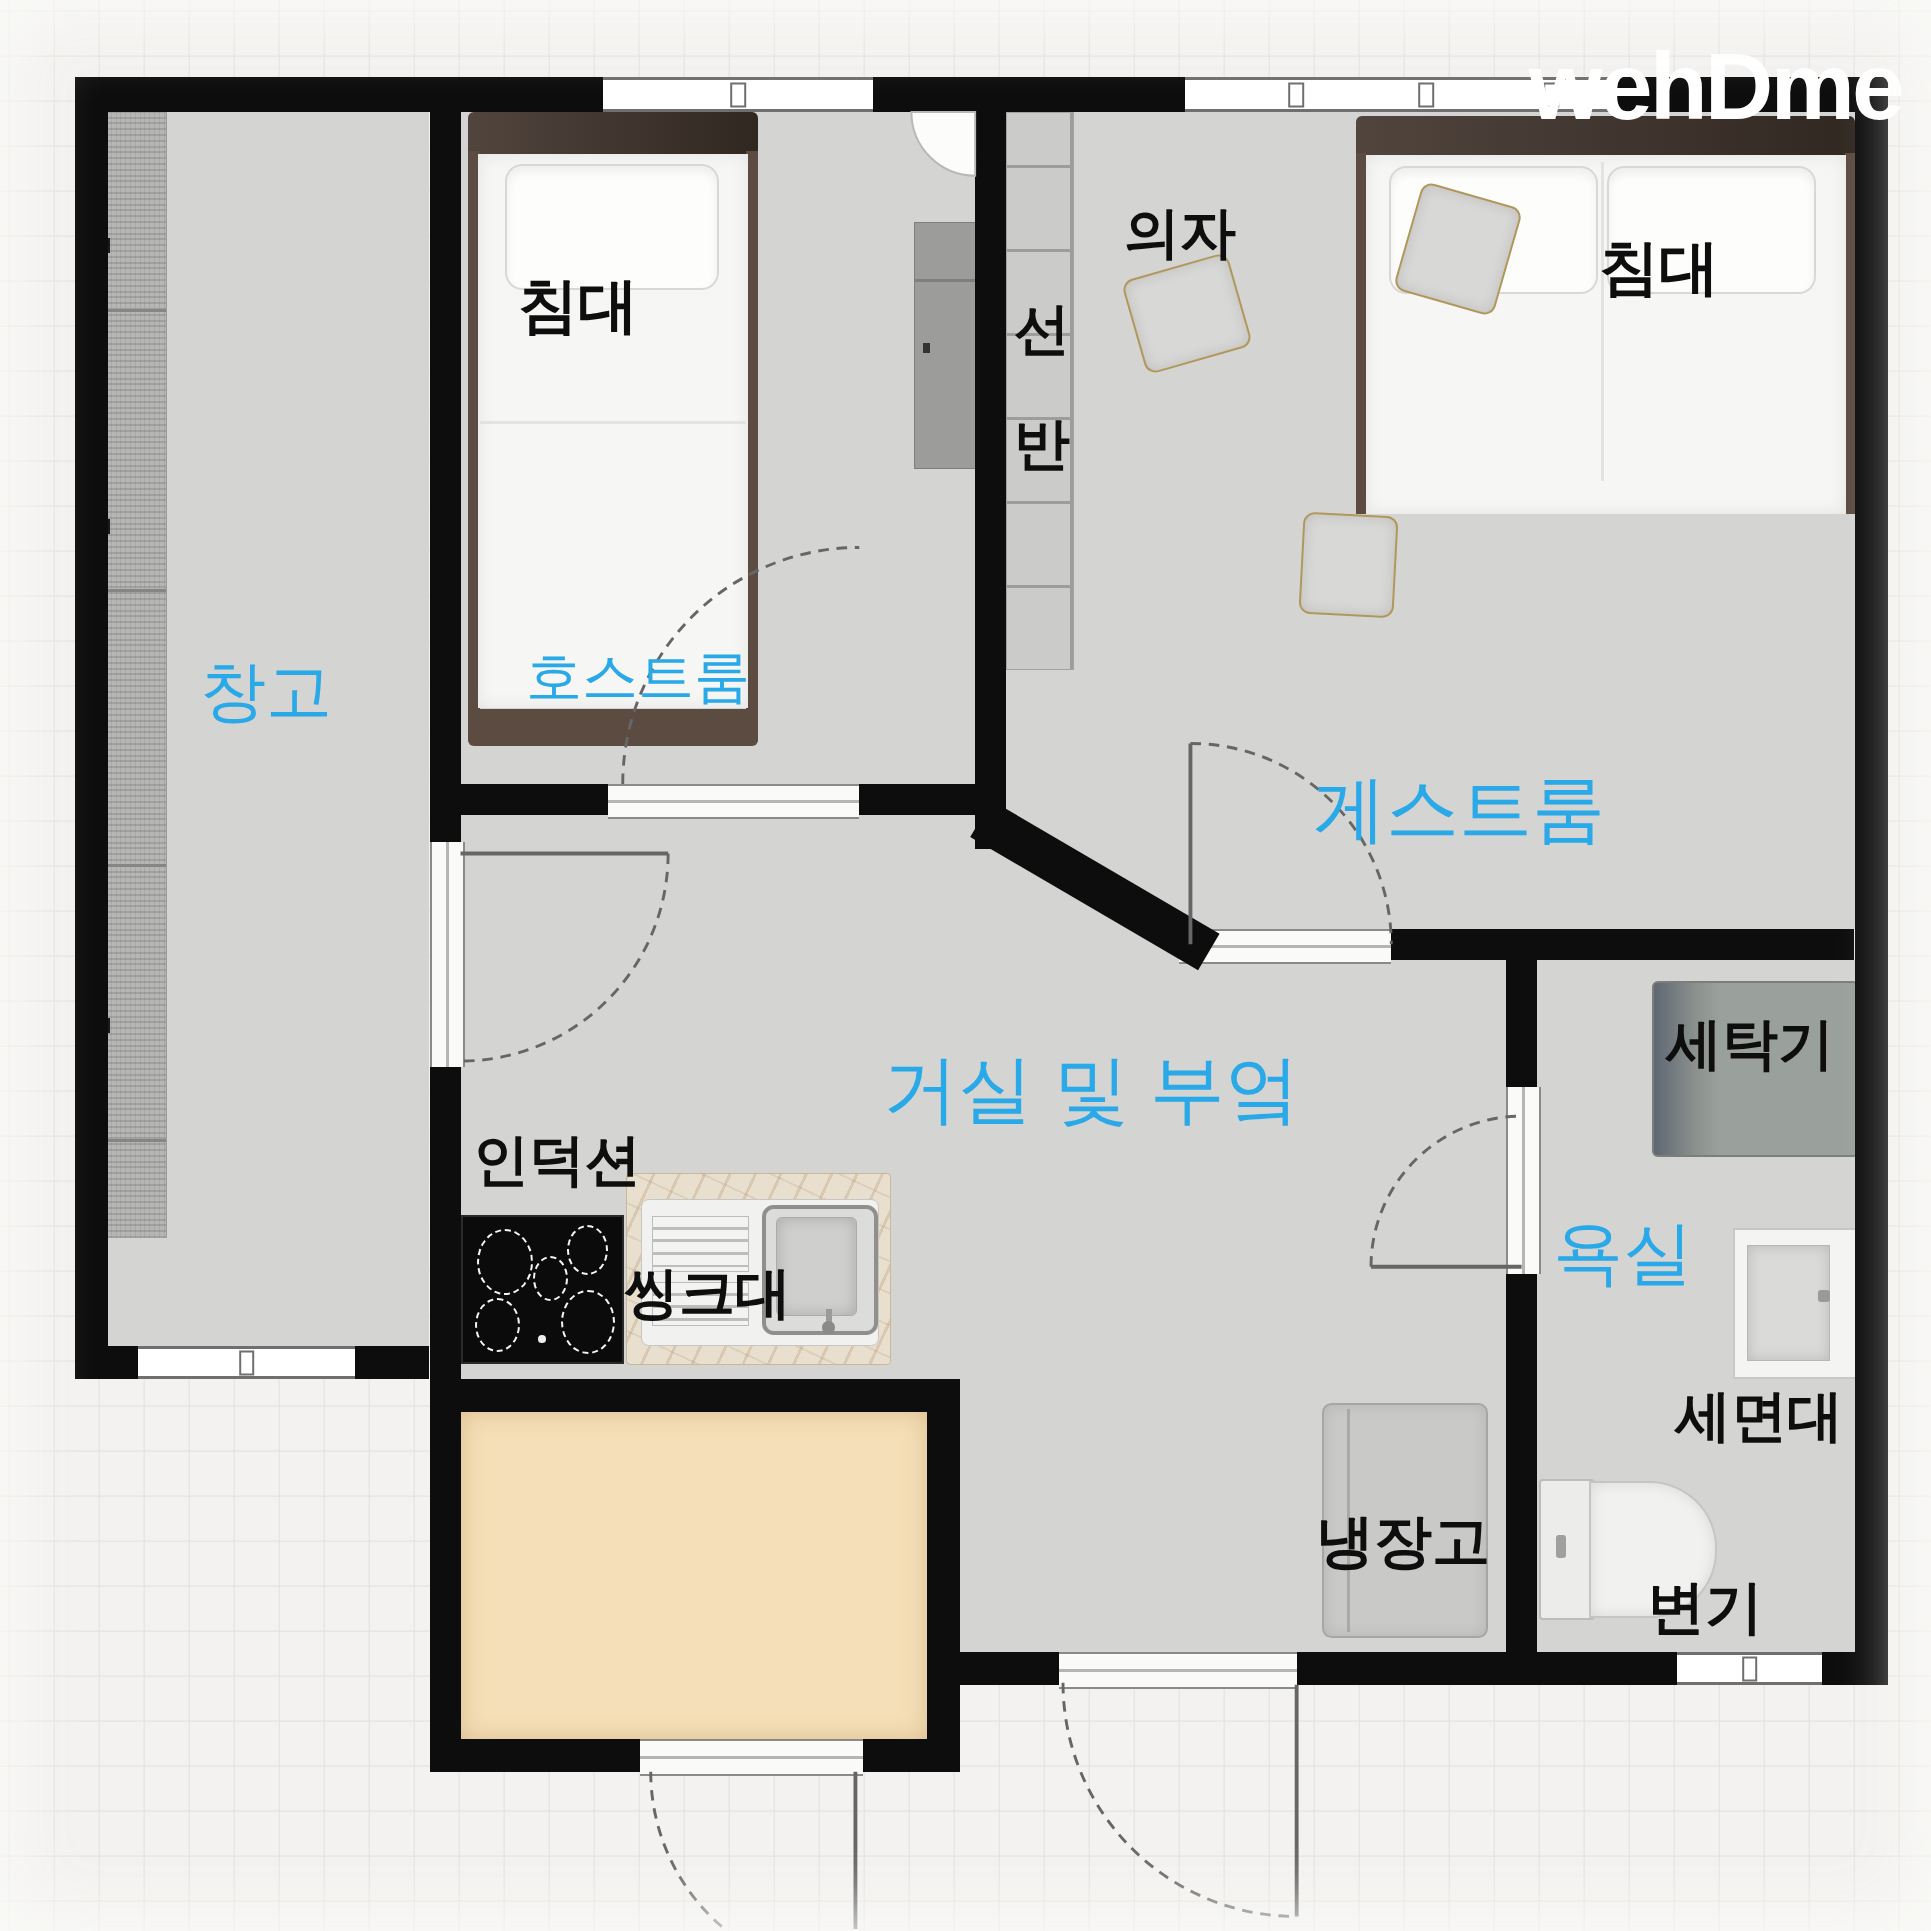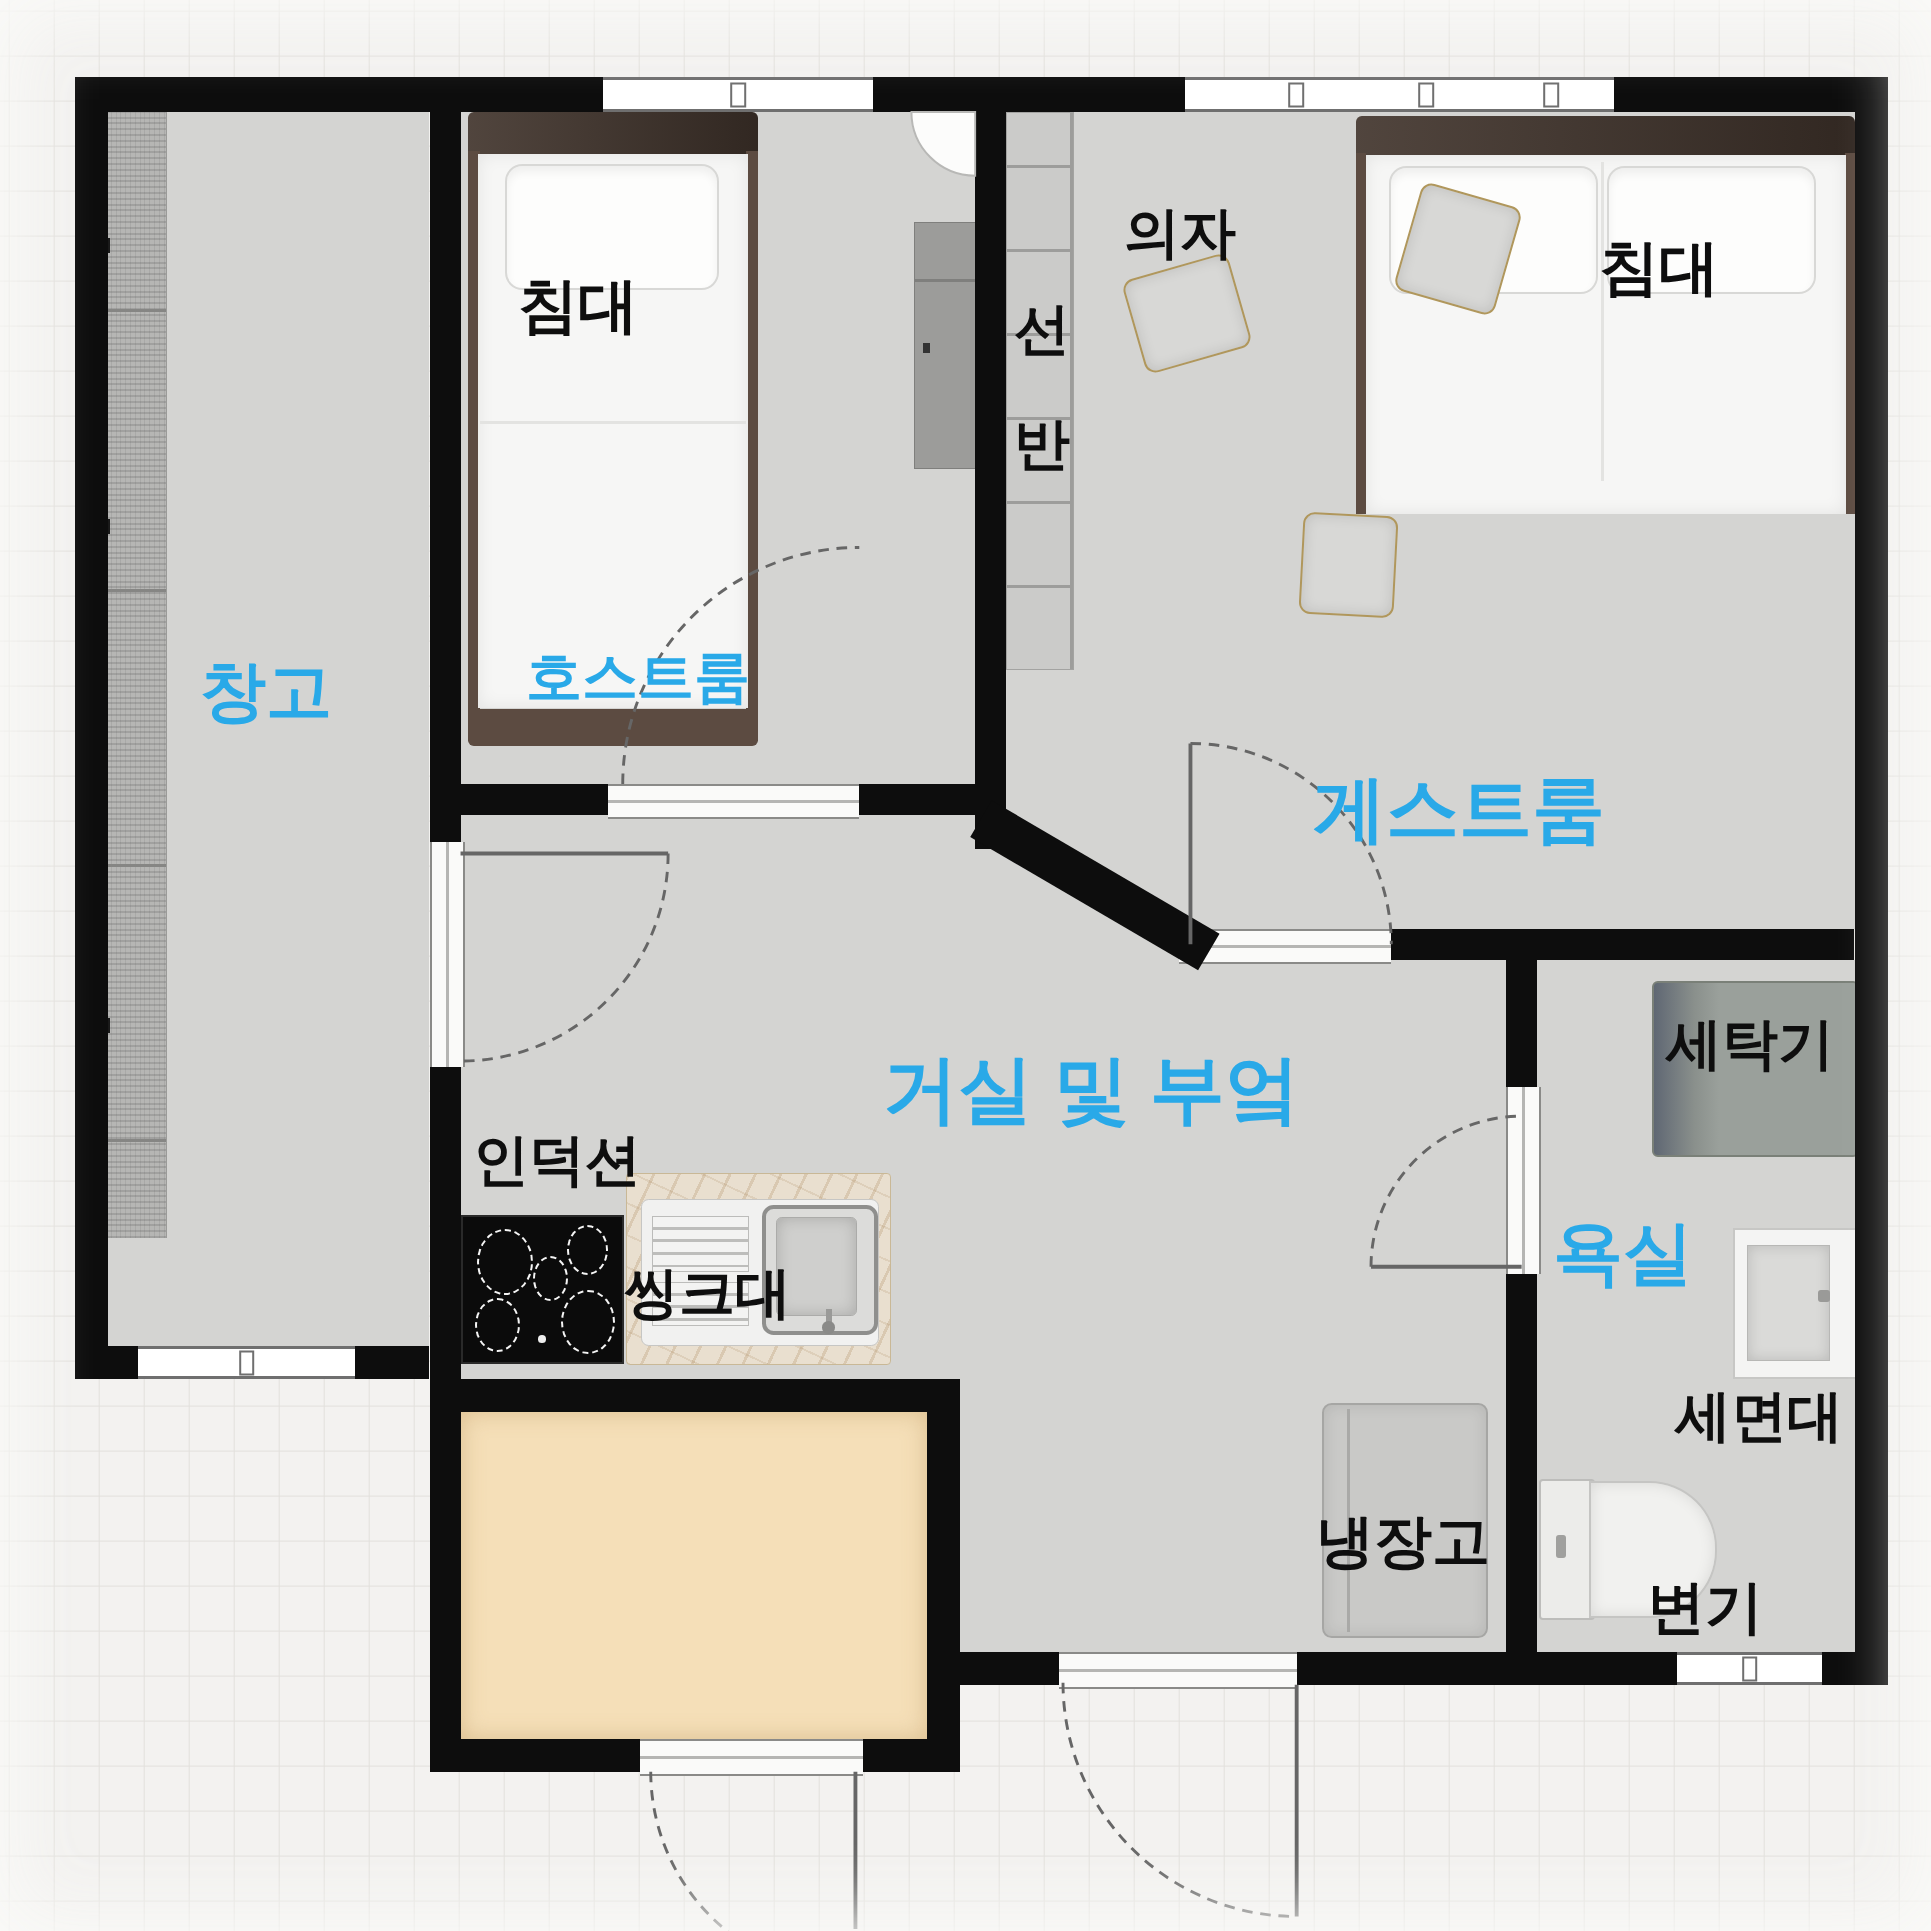--- a/index.html
+++ b/index.html
@@ -20,21 +20,21 @@
   .window{position:absolute;background:#fff;z-index:4;
     box-shadow:inset 0 2.9px 0 #6f6f6f, inset 0 -2.9px 0 #6f6f6f, inset 0 10.6px 0 -8.7px #a9a9a7, inset 0 -10.6px 0 -8.7px #a9a9a7;}
   .mullion{position:absolute;top:50%;transform:translate(-50%,-50%);width:11.6px;height:21px;background:#fff;border:2.9px solid #6f6f6f;}
   .door{position:absolute;background:#fafaf9;z-index:4;}
   .door.h{border-top:2.9px solid #8a8a88;border-bottom:2.9px solid #8a8a88;
     background:linear-gradient(#fafaf9 0 45%, #b5b5b3 45% 55%, #fafaf9 55% 100%);}
   .door.v{border-left:2.9px solid #8a8a88;border-right:2.9px solid #8a8a88;
     background:linear-gradient(90deg,#fafaf9 0 45%, #b5b5b3 45% 55%, #fafaf9 55% 100%);}
   .svg-overlay{position:absolute;inset:0;z-index:5;pointer-events:none;}
   .furn{position:absolute;z-index:2;}
-  .room-label{position:absolute;z-index:6;color:#29a9e8;font-weight:700;white-space:nowrap;line-height:1;text-align:right;}
+  .room-label{position:absolute;z-index:6;color:#29a9e8;font-weight:400;white-space:nowrap;line-height:1;text-align:right;}
   .item-label{position:absolute;z-index:6;color:#0e0e0e;font-weight:800;white-space:nowrap;line-height:1;}
   .item-label.vertical{white-space:normal;word-break:break-all;width:64px;text-align:center;line-height:2.05;}
   .logo{position:absolute;z-index:7;color:#ffffff;font-weight:700;letter-spacing:-2.9px;line-height:1;}
   
   .storage-shelf{background:#b6b6b4;border-right:1.9px solid #9b9b99;
     background-image:repeating-linear-gradient(0deg, rgba(85,85,85,.22) 0 1.9px, transparent 1.9px 5.8px),
                      repeating-linear-gradient(90deg, rgba(130,130,130,.25) 0 1px, transparent 1px 4.8px);}
   .shelf-divider{position:absolute;left:0;width:100%;height:2.9px;background:#868684;}
   .wall-mark{position:absolute;width:9.7px;height:15.4px;background:#1a1a1a;z-index:3;}
   
@@ -254,15 +254,16 @@
   <div class="item-label" style="left:1599px;top:238px;font-size:60px;">침대</div>
   <div class="item-label" style="left:1124px;top:205px;font-size:56px;">의자</div>
   <div class="item-label vertical" style="left:1010px;top:272px;font-size:56px;">선반</div>
   <div class="item-label" style="left:473px;top:1132px;font-size:56px;">인덕션</div>
   <div class="item-label" style="left:623px;top:1265px;font-size:56px;">씽크대</div>
   <div class="item-label" style="left:1316px;top:1512px;font-size:58px;">냉장고</div>
   <div class="item-label" style="left:1666px;top:1016px;font-size:56px;">세탁기</div>
   <div class="item-label" style="left:1675px;top:1388px;font-size:56px;">세면대</div>
   <div class="item-label" style="left:1647px;top:1578px;font-size:58px;">변기</div>
 
+  <div class="logo" style="right:29px;top:39px;font-size:95px;">wehDme</div>
 
 </div>
 
 
 </body></html>

